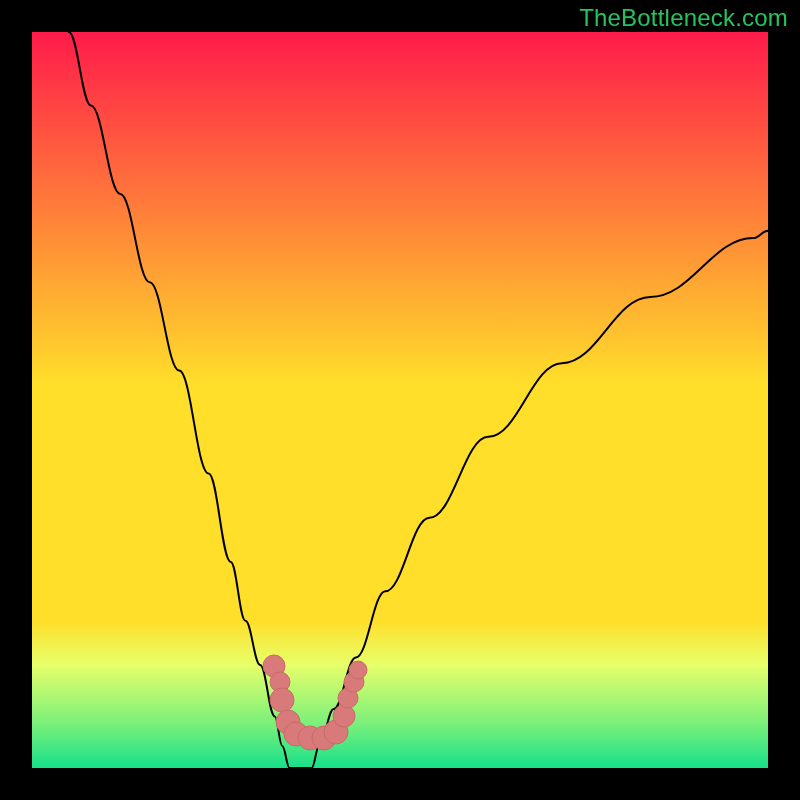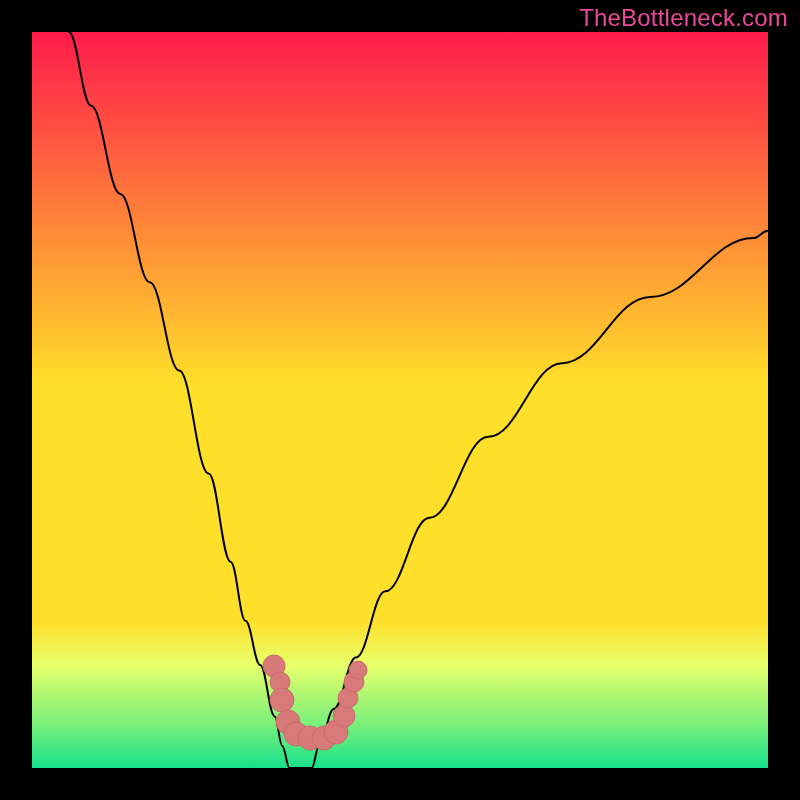--- a/index.html
+++ b/index.html
@@ -9,21 +9,21 @@
     width: 800px;
     height: 800px;
     background: #000;
   }
   .watermark {
     position: absolute;
     top: 4px;
     right: 12px;
     font-family: Arial, Helvetica, sans-serif;
     font-size: 24px;
-    color: #ec4899;
+    color: #22c55e;
     font-weight: 500;
     letter-spacing: 0.2px;
     z-index: 10;
   }
   .plot-frame {
     position: absolute;
     left: 32px;
     top: 32px;
     width: 736px;
     height: 736px;

